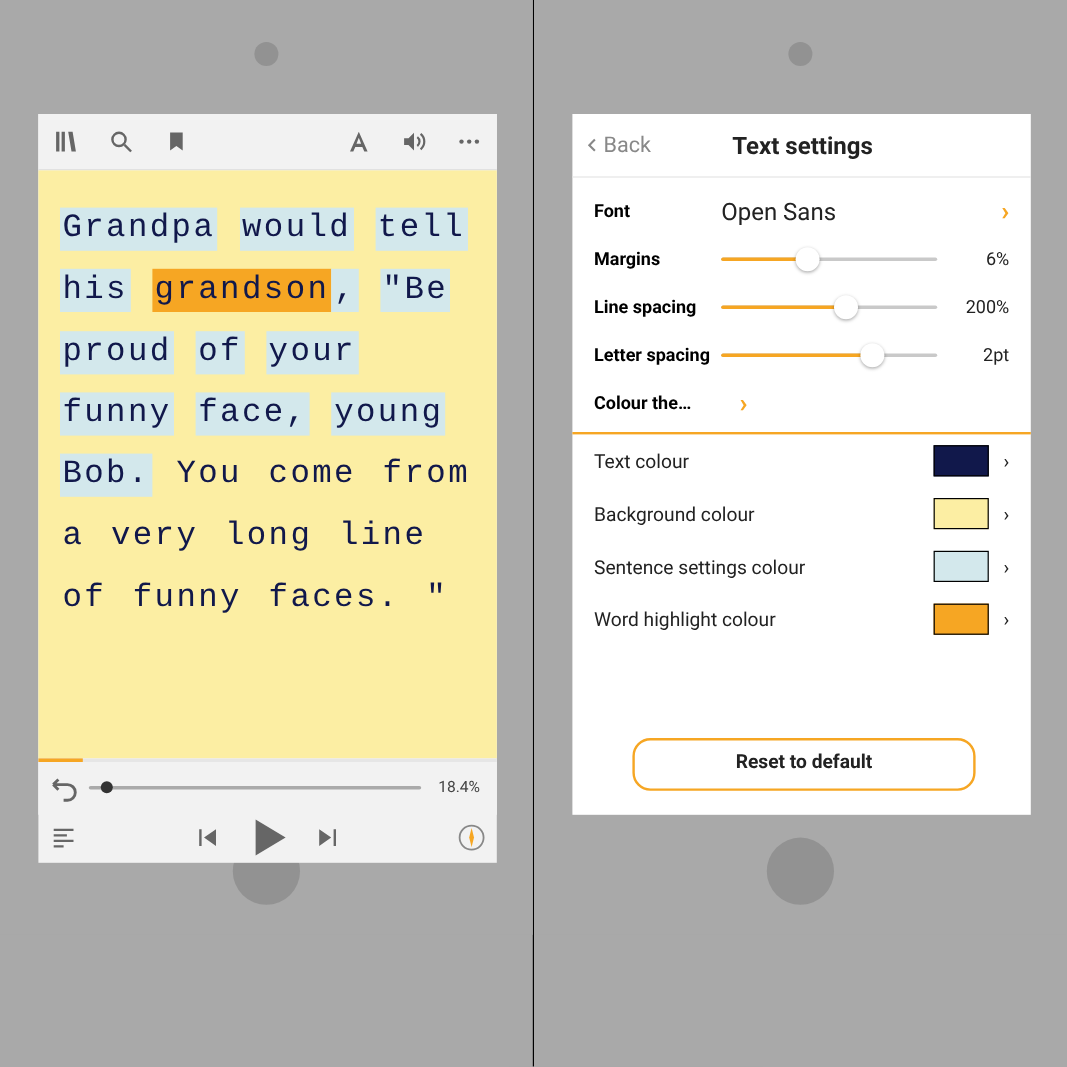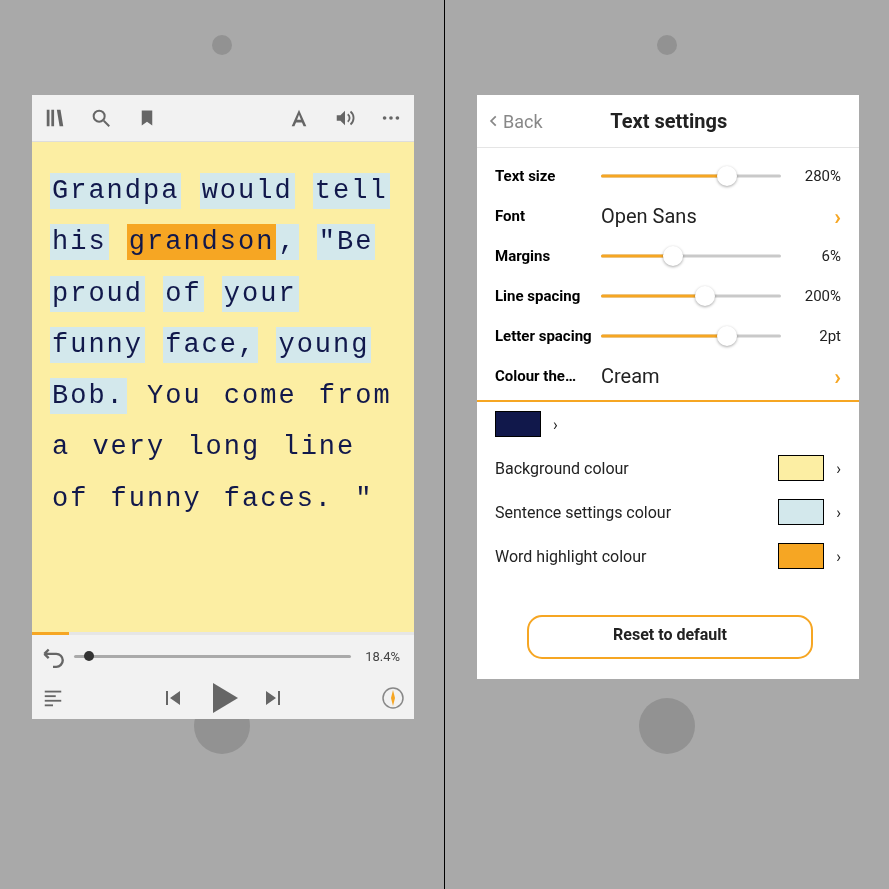--- a/index.html
+++ b/index.html
@@ -166,29 +166,20 @@
           <svg width="14" height="20" viewBox="0 0 24 24">
               <path fill="none" stroke="currentColor" stroke-width="3" d="M15 4l-8 8 8 8"></path>
             </svg>
           <span style="margin-left:2px">Back</span>
         </div>
         <div class="rtitle">Text settings</div>
       </div>
 
       <div class="settings">
 
-        <div class="srow">
-          <div class="label">Text size</div>
-          <div class="slider">
-              <div class="track"></div>
-              <div class="trackfill" style="width:70%"></div>
-              <div class="sknob" style="left:70%"></div>
-            </div>
-          <div class="value">280%</div>
-        </div>
 
         <div class="srow">
           <div class="label">Font</div>
           <div class="select">Open Sans</div>
           <div class="chev">›</div>
         </div>
 
         <div class="srow">
           <div class="label">Margins</div>
           <div class="slider">
@@ -214,28 +205,28 @@
           <div class="slider">
               <div class="track"></div>
               <div class="trackfill" style="width:70%"></div>
               <div class="sknob" style="left:70%"></div>
             </div>
           <div class="value">2pt</div>
         </div>
 
         <div class="srow">
           <div class="label">Colour the…</div>
-          <div class="select">Cream</div>
           <div class="chev">›</div>
         </div>
 
         <div class="divider"></div>
 
         <div id="colour-list">
             <div class="crow2">
+              <div class="label2">Text colour</div>
               <div class="swatch" style="background:#11184b"></div>
               <div class="chev" style="margin-left:12px">›</div>
             </div>
             <div class="crow2">
               <div class="label2">Background colour</div>
               <div class="swatch" style="background:#fceea3"></div>
               <div class="chev" style="margin-left:12px">›</div>
             </div>
             <div class="crow2">
               <div class="label2">Sentence settings colour</div>

